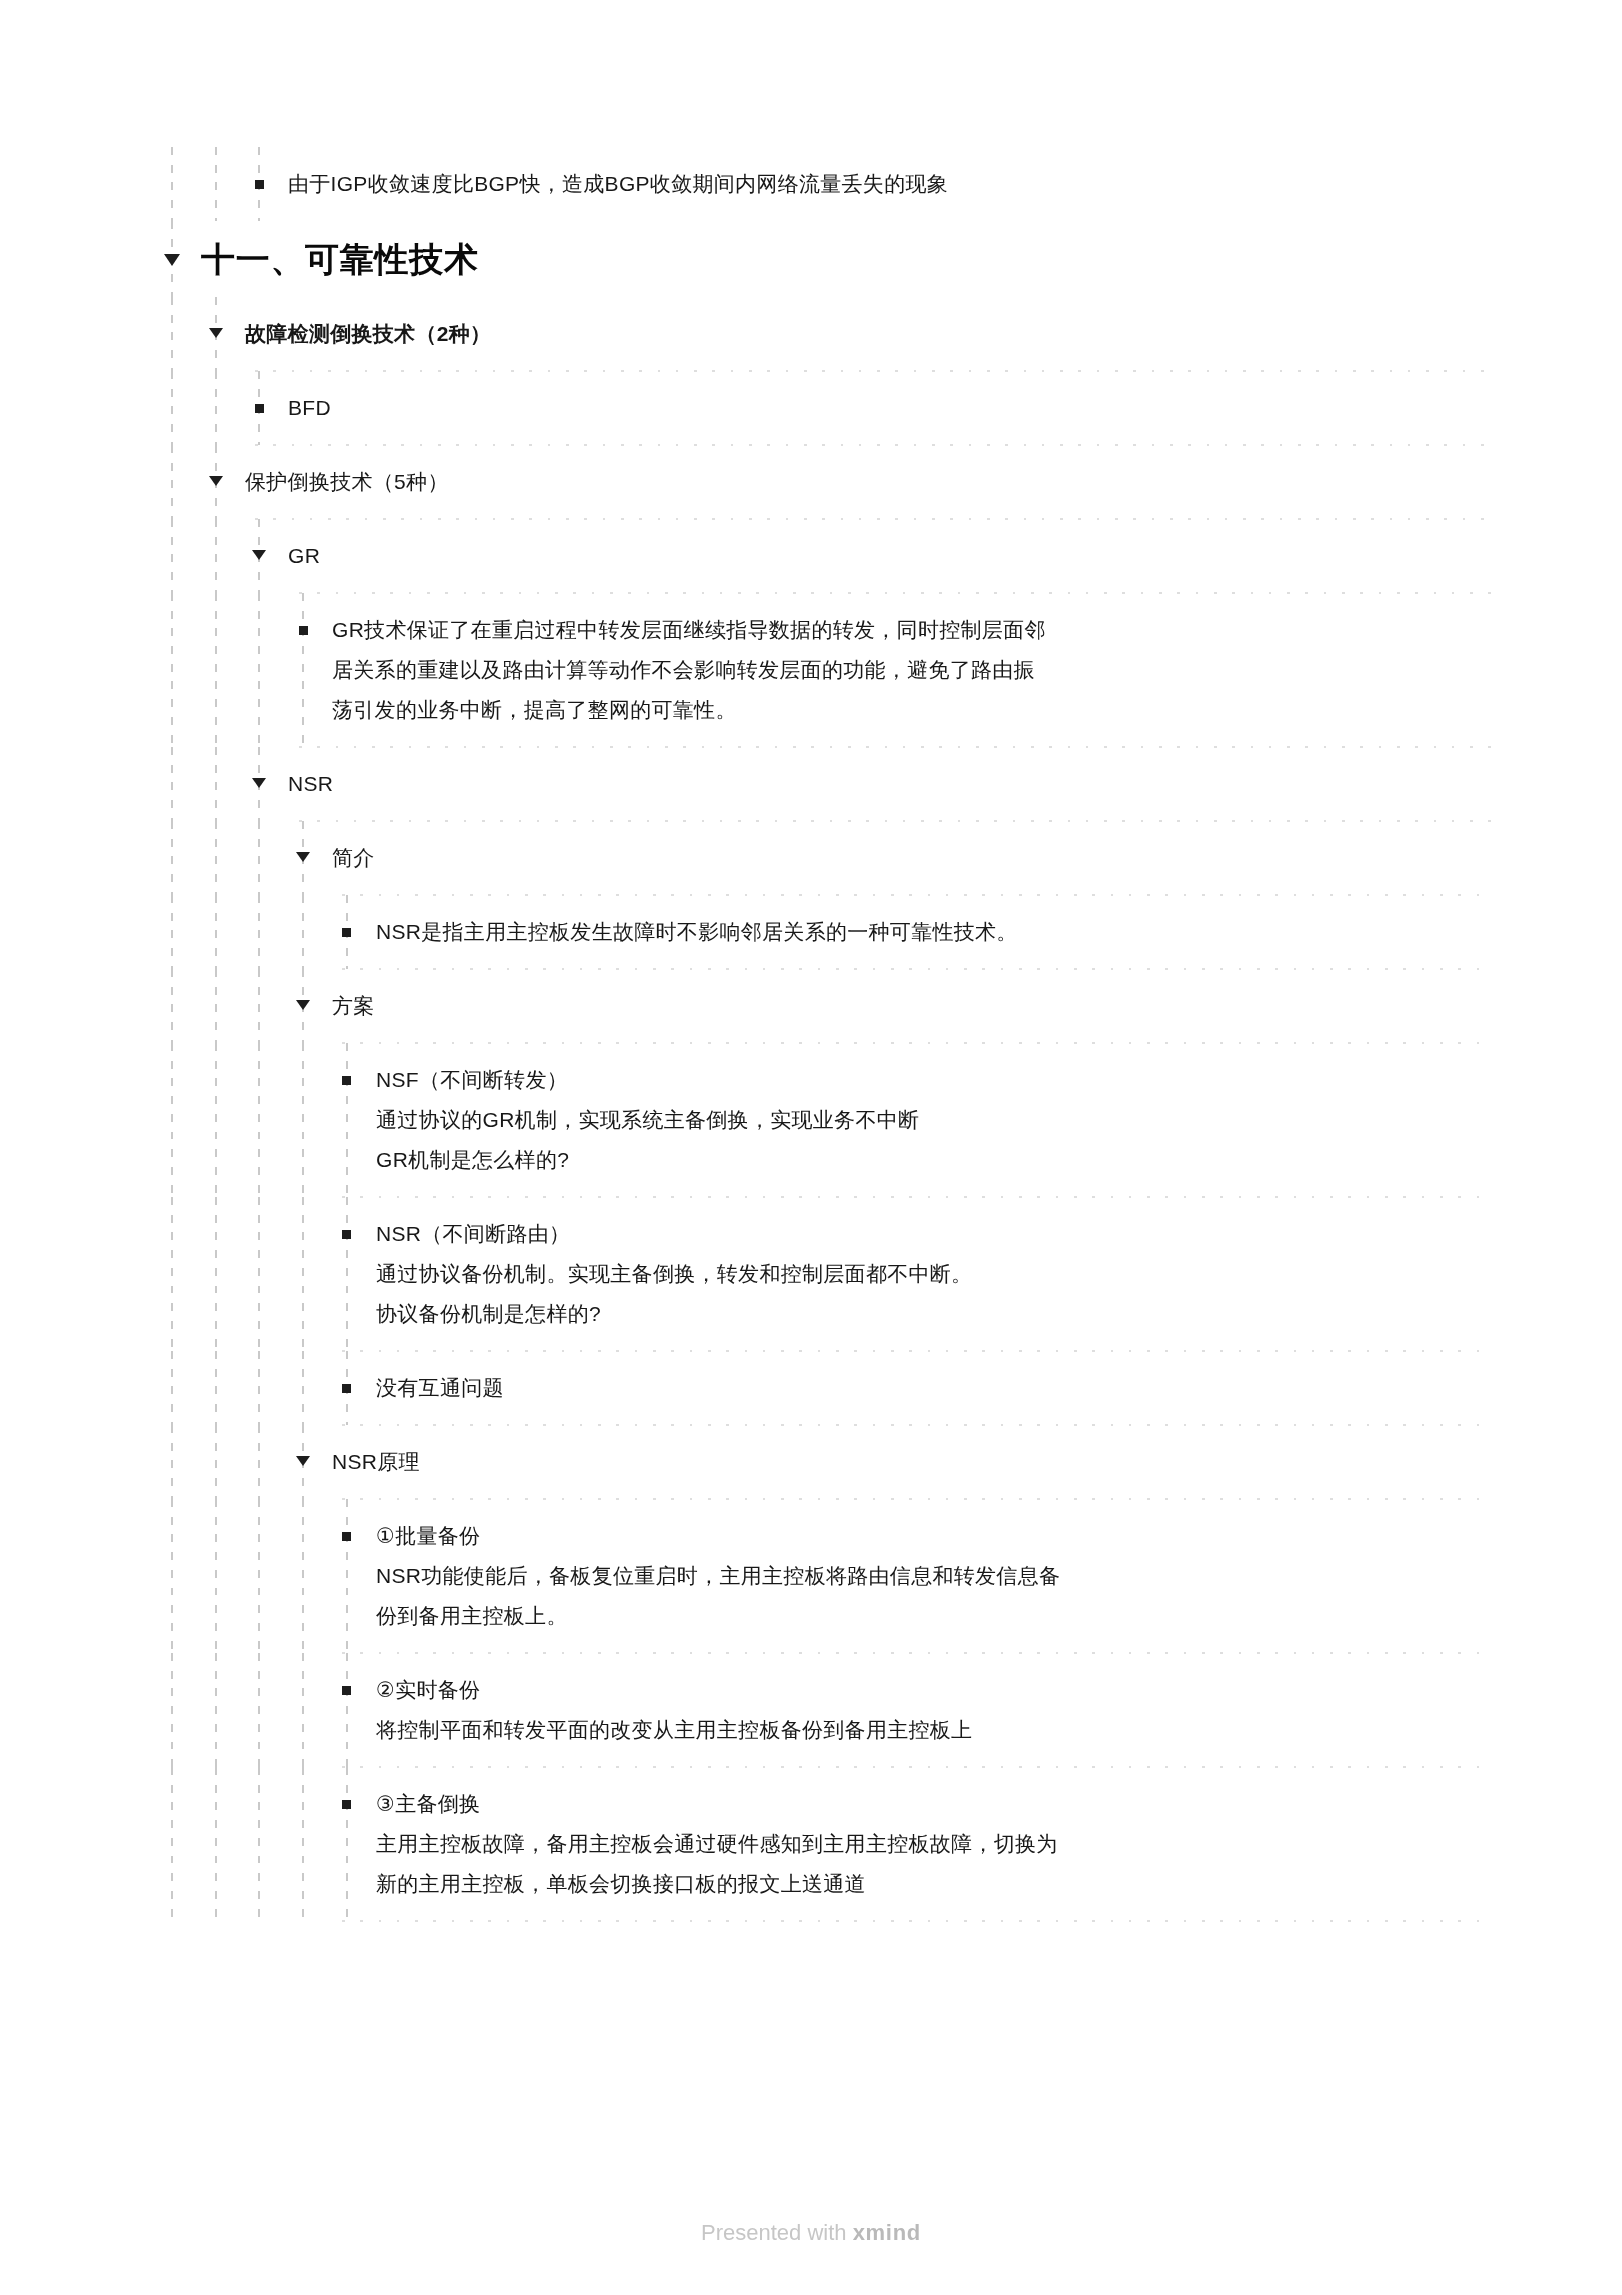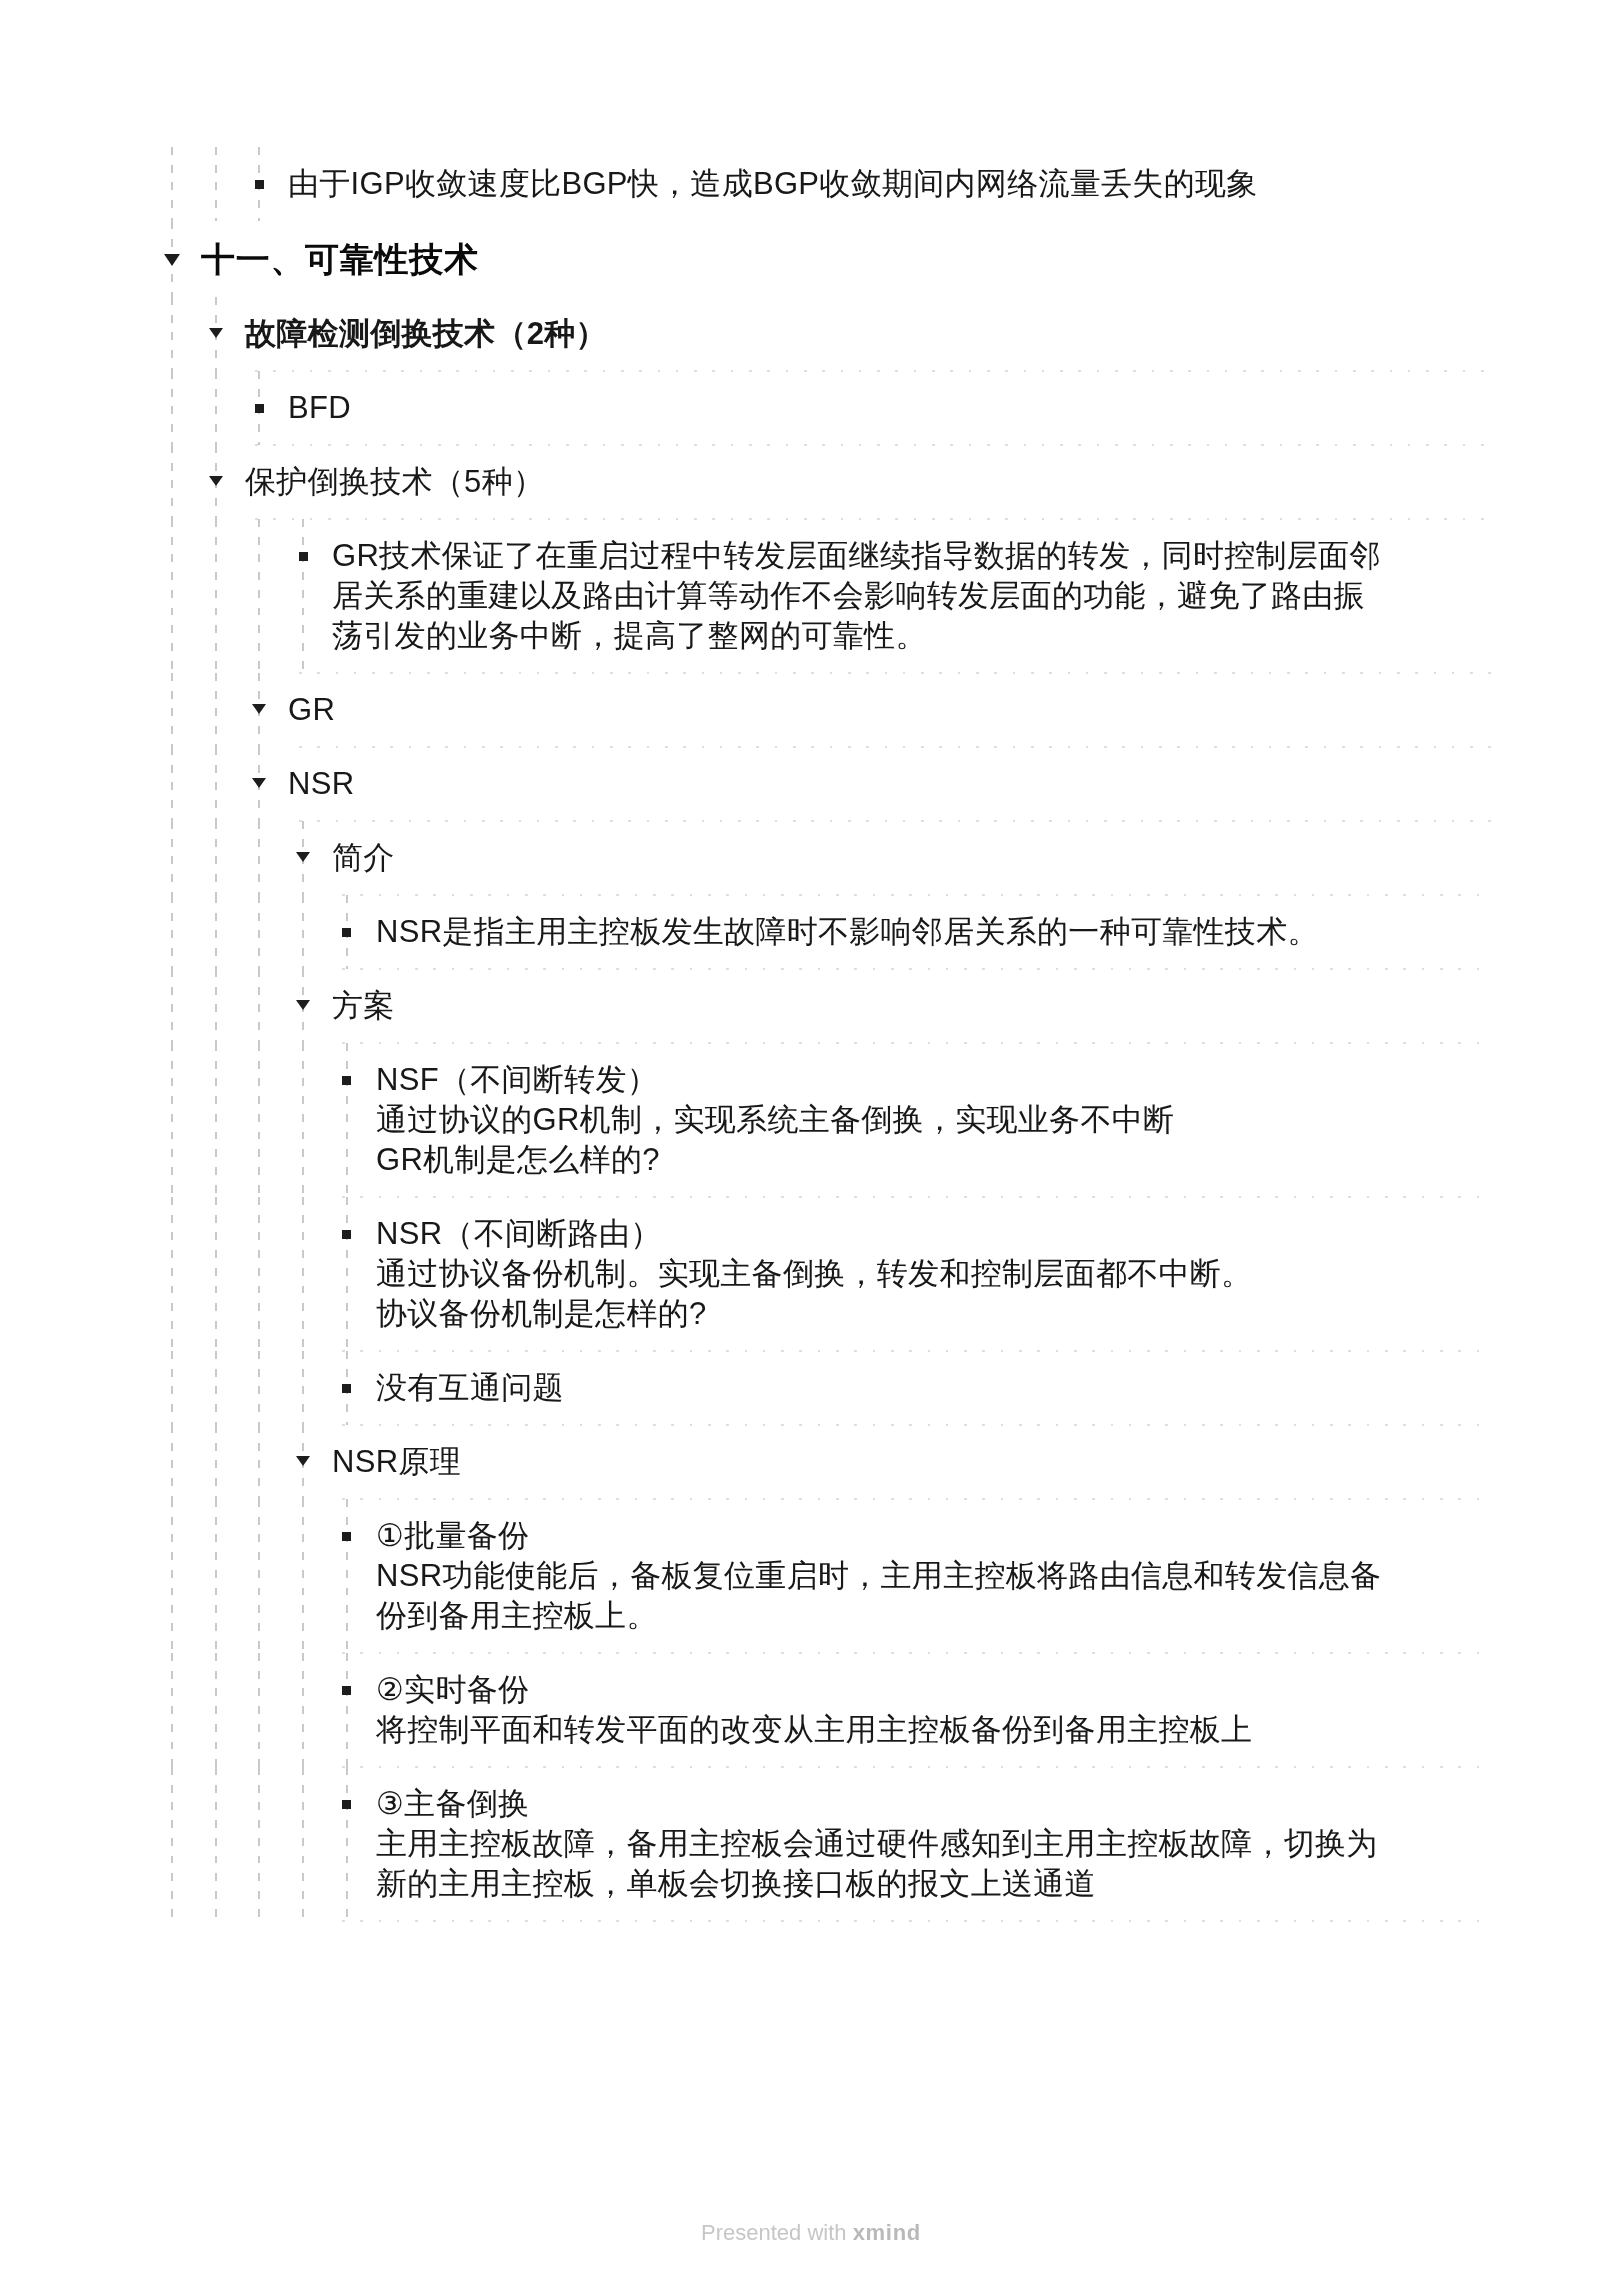--- a/index.html
+++ b/index.html
@@ -14,21 +14,21 @@
   .content{
     position:absolute;
     left:0; top:0; right:0;
     padding-top:164px;
   }
   .row{
     position:relative;
     margin-bottom:34px;
   }
   .line{
-    font-size:31px;
+    font-size:21px;
     line-height:40px;
     letter-spacing:0.3px;
     color:var(--text-color,#181818);
     white-space:nowrap;
   }
   .row.title .line{
     font-size:34px;
     line-height:42px;
     font-weight:bold;
     color:var(--title-color,#0a0a0a);
@@ -118,37 +118,37 @@
         <div class="line">BFD</div>
         <i class="sep" style="left: 255px;"></i>
       </div>
       <div class="row" style="padding-left: 245px;">
         <i class="guide" style="left: 171px;"></i>
         <i class="guide" style="left: 215px;"></i>
         <span class="arrow" style="left: 209px;"></span>
         <div class="line">保护倒换技术（5种）</div>
         <i class="sep" style="left: 255px;"></i>
       </div>
+      <div class="row" style="padding-left: 288px;">
+        <i class="guide" style="left: 171px;"></i>
+        <i class="guide" style="left: 215px;"></i>
+        <i class="guide" style="left: 258px;"></i>
+        <span class="arrow" style="left: 252px;"></span>
+        <div class="line">GR</div>
+        <i class="sep" style="left: 299px;"></i>
+      </div>
       <div class="row" style="padding-left: 332px;">
         <i class="guide" style="left: 171px;"></i>
         <i class="guide" style="left: 215px;"></i>
         <i class="guide" style="left: 258px;"></i>
         <i class="guide" style="left: 302px;"></i>
         <span class="square" style="left: 299px;"></span>
         <div class="line">GR技术保证了在重启过程中转发层面继续指导数据的转发，同时控制层面邻</div>
         <div class="line">居关系的重建以及路由计算等动作不会影响转发层面的功能，避免了路由振</div>
         <div class="line">荡引发的业务中断，提高了整网的可靠性。</div>
-        <i class="sep" style="left: 299px;"></i>
-      </div>
-      <div class="row" style="padding-left: 288px;">
-        <i class="guide" style="left: 171px;"></i>
-        <i class="guide" style="left: 215px;"></i>
-        <i class="guide" style="left: 258px;"></i>
-        <span class="arrow" style="left: 252px;"></span>
-        <div class="line">GR</div>
         <i class="sep" style="left: 299px;"></i>
       </div>
       <div class="row" style="padding-left: 288px;">
         <i class="guide" style="left: 171px;"></i>
         <i class="guide" style="left: 215px;"></i>
         <i class="guide" style="left: 258px;"></i>
         <span class="arrow" style="left: 252px;"></span>
         <div class="line">NSR</div>
         <i class="sep" style="left: 299px;"></i>
       </div>

